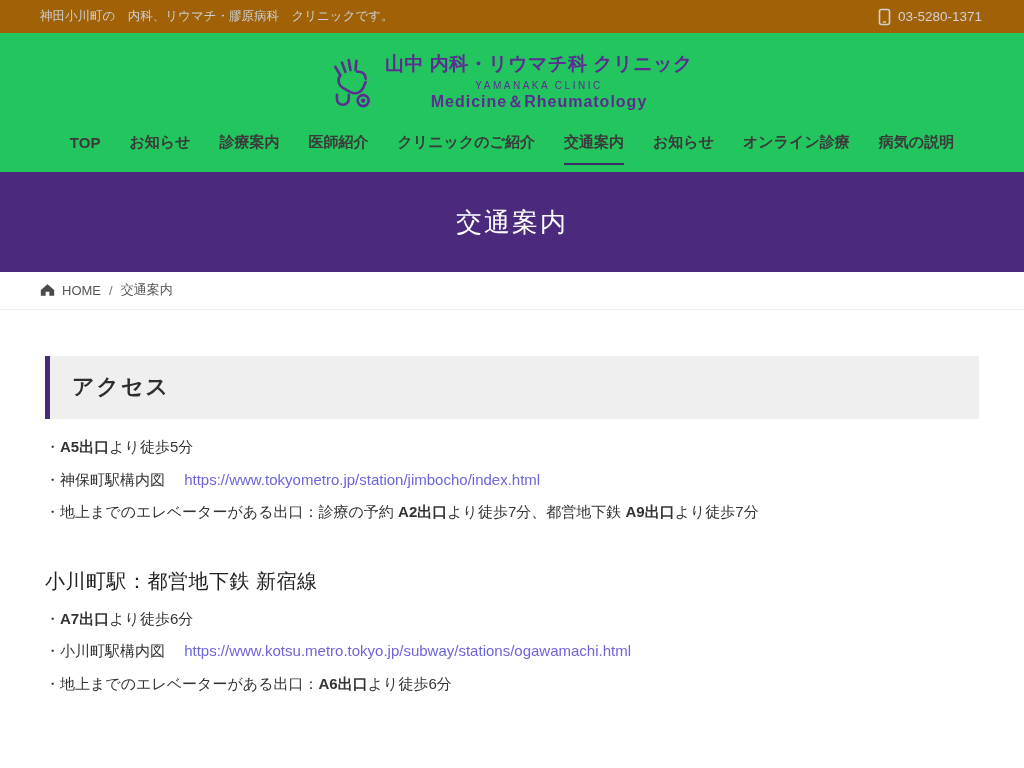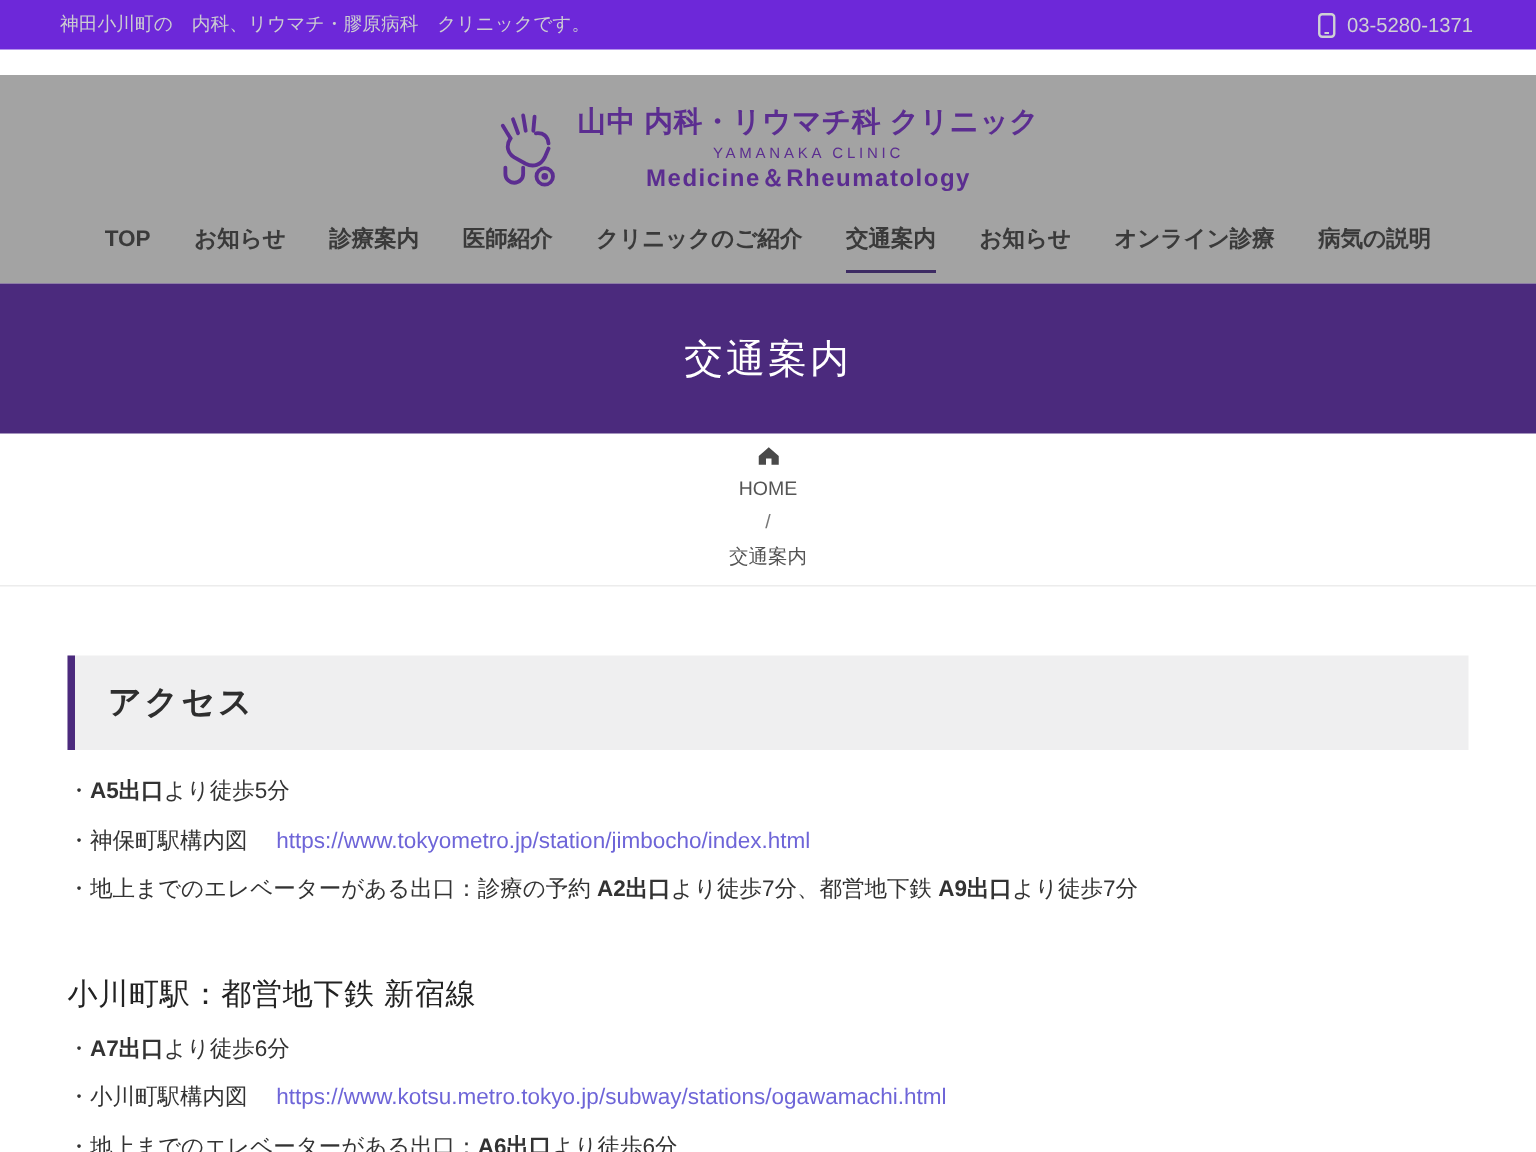--- a/index.html
+++ b/index.html
@@ -5,29 +5,29 @@
   * { box-sizing: border-box; }
   html, body { margin: 0; padding: 0; }
   body {
     width: 1024px; height: 768px; overflow: hidden;
     background: #ffffff; color: #333;
     font-family: "Liberation Sans", "DejaVu Sans", sans-serif;
   }
 
   
   .topbar {
-    height: 33px; background: #6d28d9; color: #ccced1;
+    height: 33px; background: #a16207; color: #ccced1;
     display: flex; align-items: center; justify-content: space-between;
     padding: 0 42px 0 40px; font-size: 12.5px;
   }
   .topbar-phone { display: flex; align-items: center; gap: 7px; font-size: 13.5px; color: #cfd1d4; justify-content: flex-end; }
   .phone-icon svg { display: block; }
 
   
-  .header { background: #a3a3a3; margin-top: 17px; }
+  .header { background: #22c55e; }
   .logo-row {
     display: flex; align-items: center; justify-content: center;
     gap: 10px; padding-top: 18px;
   }
   .logo-mark svg { display: block; }
   .logo-text { text-align: center; color: #5b2d90; }
   .logo-title { font-size: 19px; font-weight: bold; letter-spacing: 0.5px; }
   .logo-sub { font-size: 10px; font-weight: normal; letter-spacing: 2.5px; margin-top: 3px; }
   .logo-sub2 { font-size: 16px; font-weight: bold; letter-spacing: 1px; margin-top: 1px; }
 
@@ -47,21 +47,20 @@
     height: 100px; background: #4b2a7d; color: #fff;
     display: flex; align-items: center; justify-content: center;
     font-size: 26px; letter-spacing: 2px;
   }
 
   
   .breadcrumb {
     display: flex; align-items: center; gap: 7px;
     padding: 9px 40px 10px; font-size: 13px; color: #555;
     border-bottom: 1px solid #ececec;
-    flex-direction: column;
   }
   .home-icon svg { display: block; margin-top: -1px; }
   .crumb-sep { color: #777; padding: 0 1px; }
 
   
   .container { width: 934px; margin: 0 auto; }
   .access-heading {
     margin-top: 46px; background: #efeff0; border-left: 5px solid #4b2a7d;
     padding: 16px 0 17px 22px; font-size: 22px; color: #2e2e2e; letter-spacing: 2px;
   }

